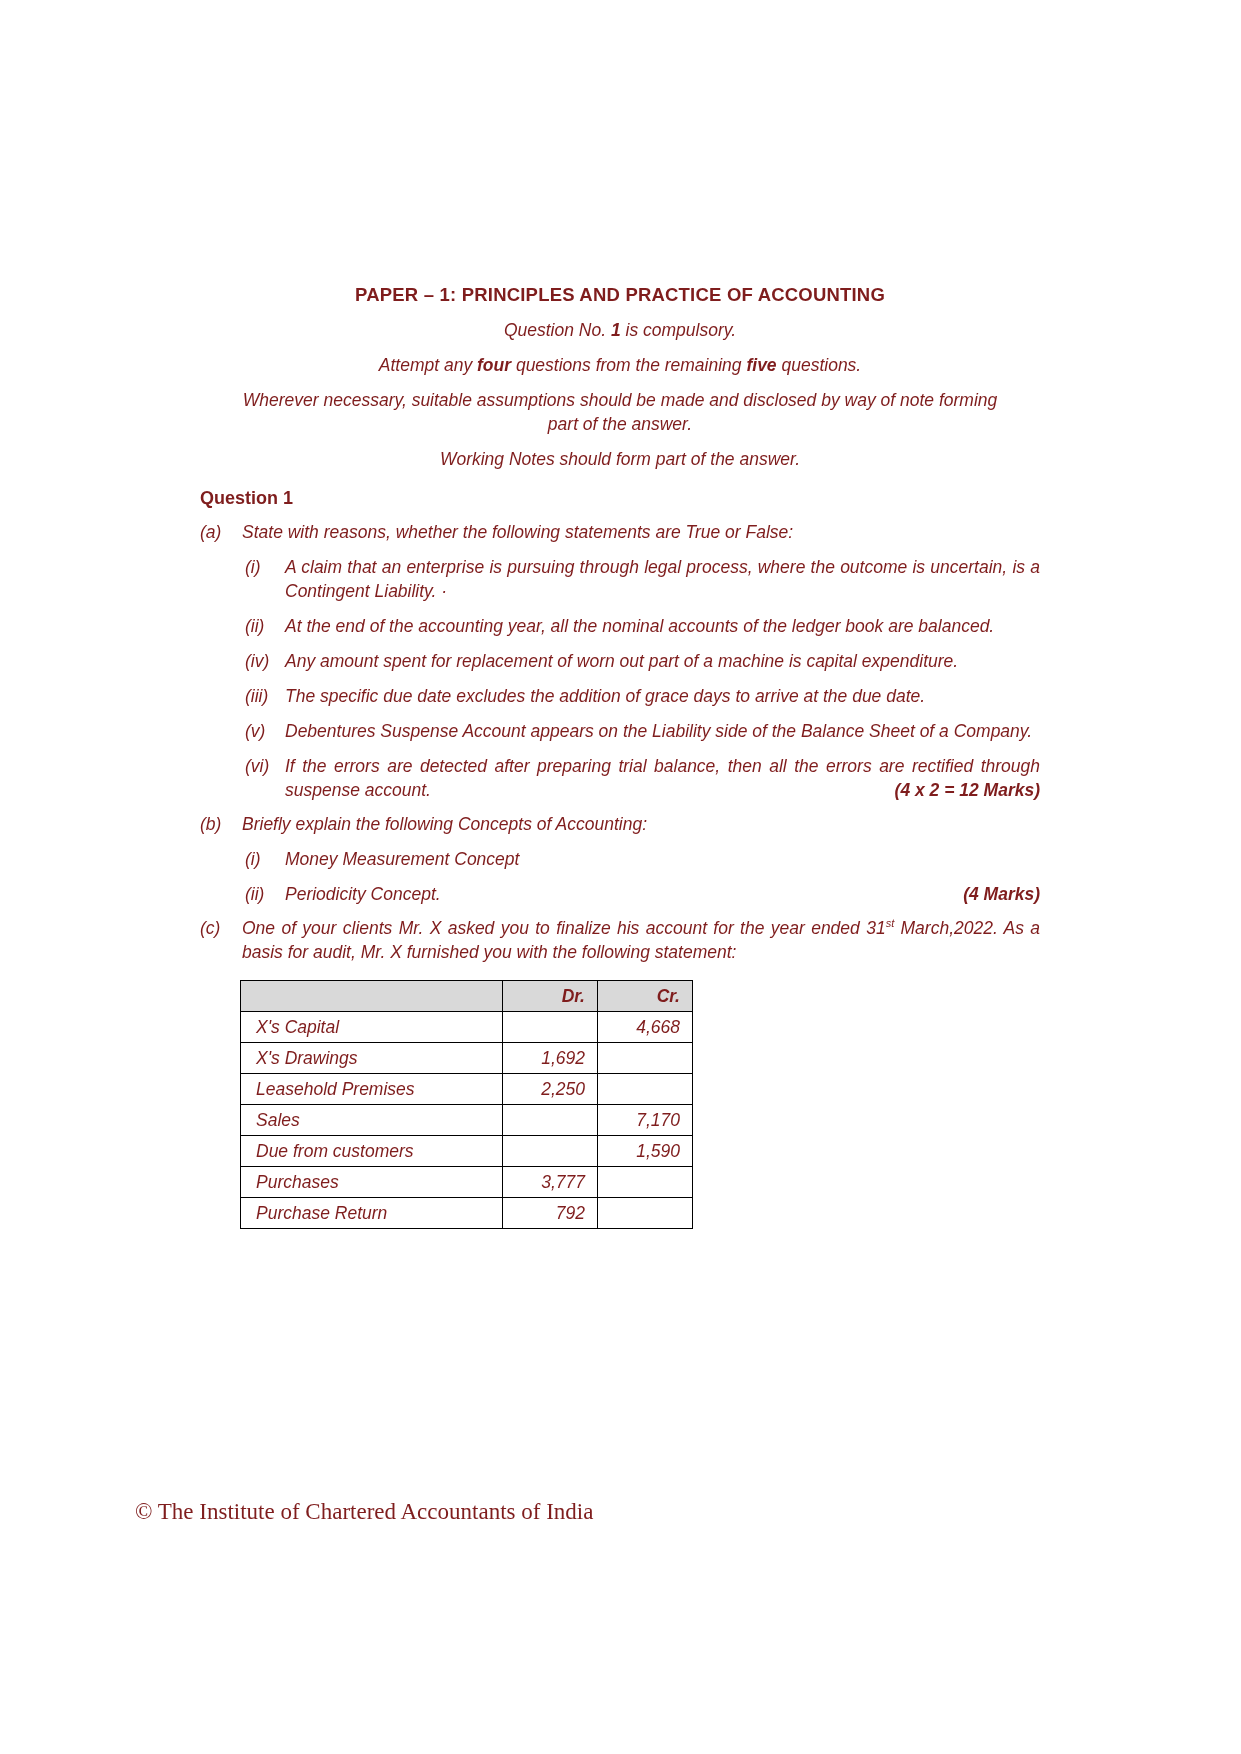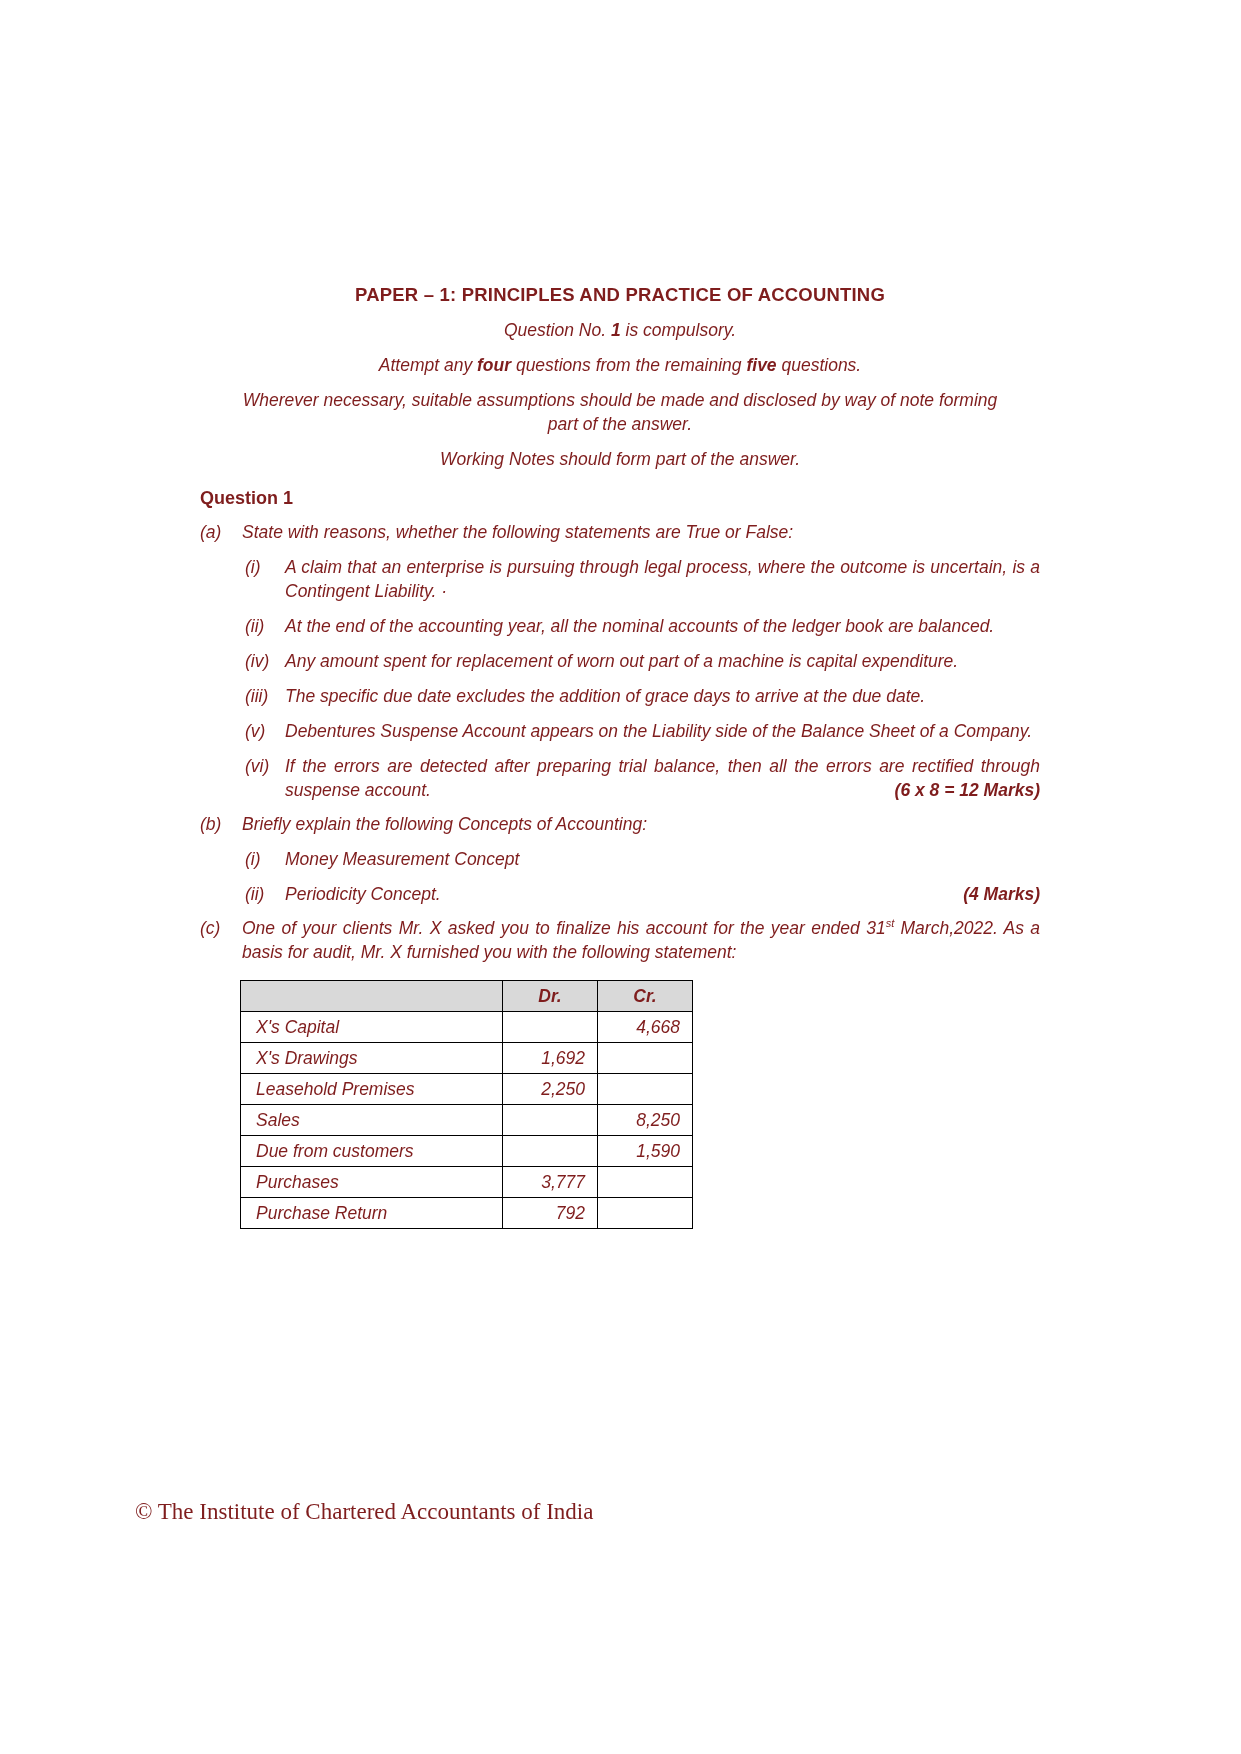--- a/index.html
+++ b/index.html
@@ -64,21 +64,21 @@
     font-size: 17.5px;
     line-height: 24px;
     padding: 3px 12px;
     box-sizing: border-box;
     overflow: hidden;
     white-space: nowrap;
   }
   .trial-table th {
     background: #d9d9d9;
     font-weight: bold;
-    text-align: center;
+    text-align: right;
     height: 31px;
   }
   .trial-table td.label { text-align: left; padding-left: 15px; }
   .trial-table td.num { text-align: right; }
   .footer {
     position: absolute;
     left: 135px;
     top: 1499px;
     font-family: "Liberation Serif", serif;
     font-weight: normal;
@@ -135,21 +135,21 @@
 
     <div class="item">
       <div class="item-num">(v)</div>
       <div class="item-text">Debentures Suspense Account appears on the Liability side of the Balance Sheet of a Company.</div>
     </div>
 
     <div class="item">
       <div class="item-num">(vi)</div>
       <div class="item-text">
         <span>If the errors are detected after preparing trial balance, then all the errors are rectified through suspense account.</span>
-        <span class="marks">(6 x 8 = 12 Marks)</span>
+        <span class="marks">(4 x 2 = 12 Marks)</span>
       </div>
     </div>
 
     <div class="part">
       <div class="part-label">(b)</div>
       <div class="part-body" style="text-align:left;">Briefly explain the following Concepts of Accounting:</div>
     </div>
 
     <div class="item">
       <div class="item-num">(i)</div>
@@ -196,21 +196,21 @@
           <td class="num"></td>
         </tr>
         <tr>
           <td class="label">Leasehold Premises</td>
           <td class="num">2,250</td>
           <td class="num"></td>
         </tr>
         <tr>
           <td class="label">Sales</td>
           <td class="num"></td>
-          <td class="num">8,250</td>
+          <td class="num">7,170</td>
         </tr>
         <tr>
           <td class="label">Due from customers</td>
           <td class="num"></td>
           <td class="num">1,590</td>
         </tr>
         <tr>
           <td class="label">Purchases</td>
           <td class="num">3,777</td>
           <td class="num"></td>

